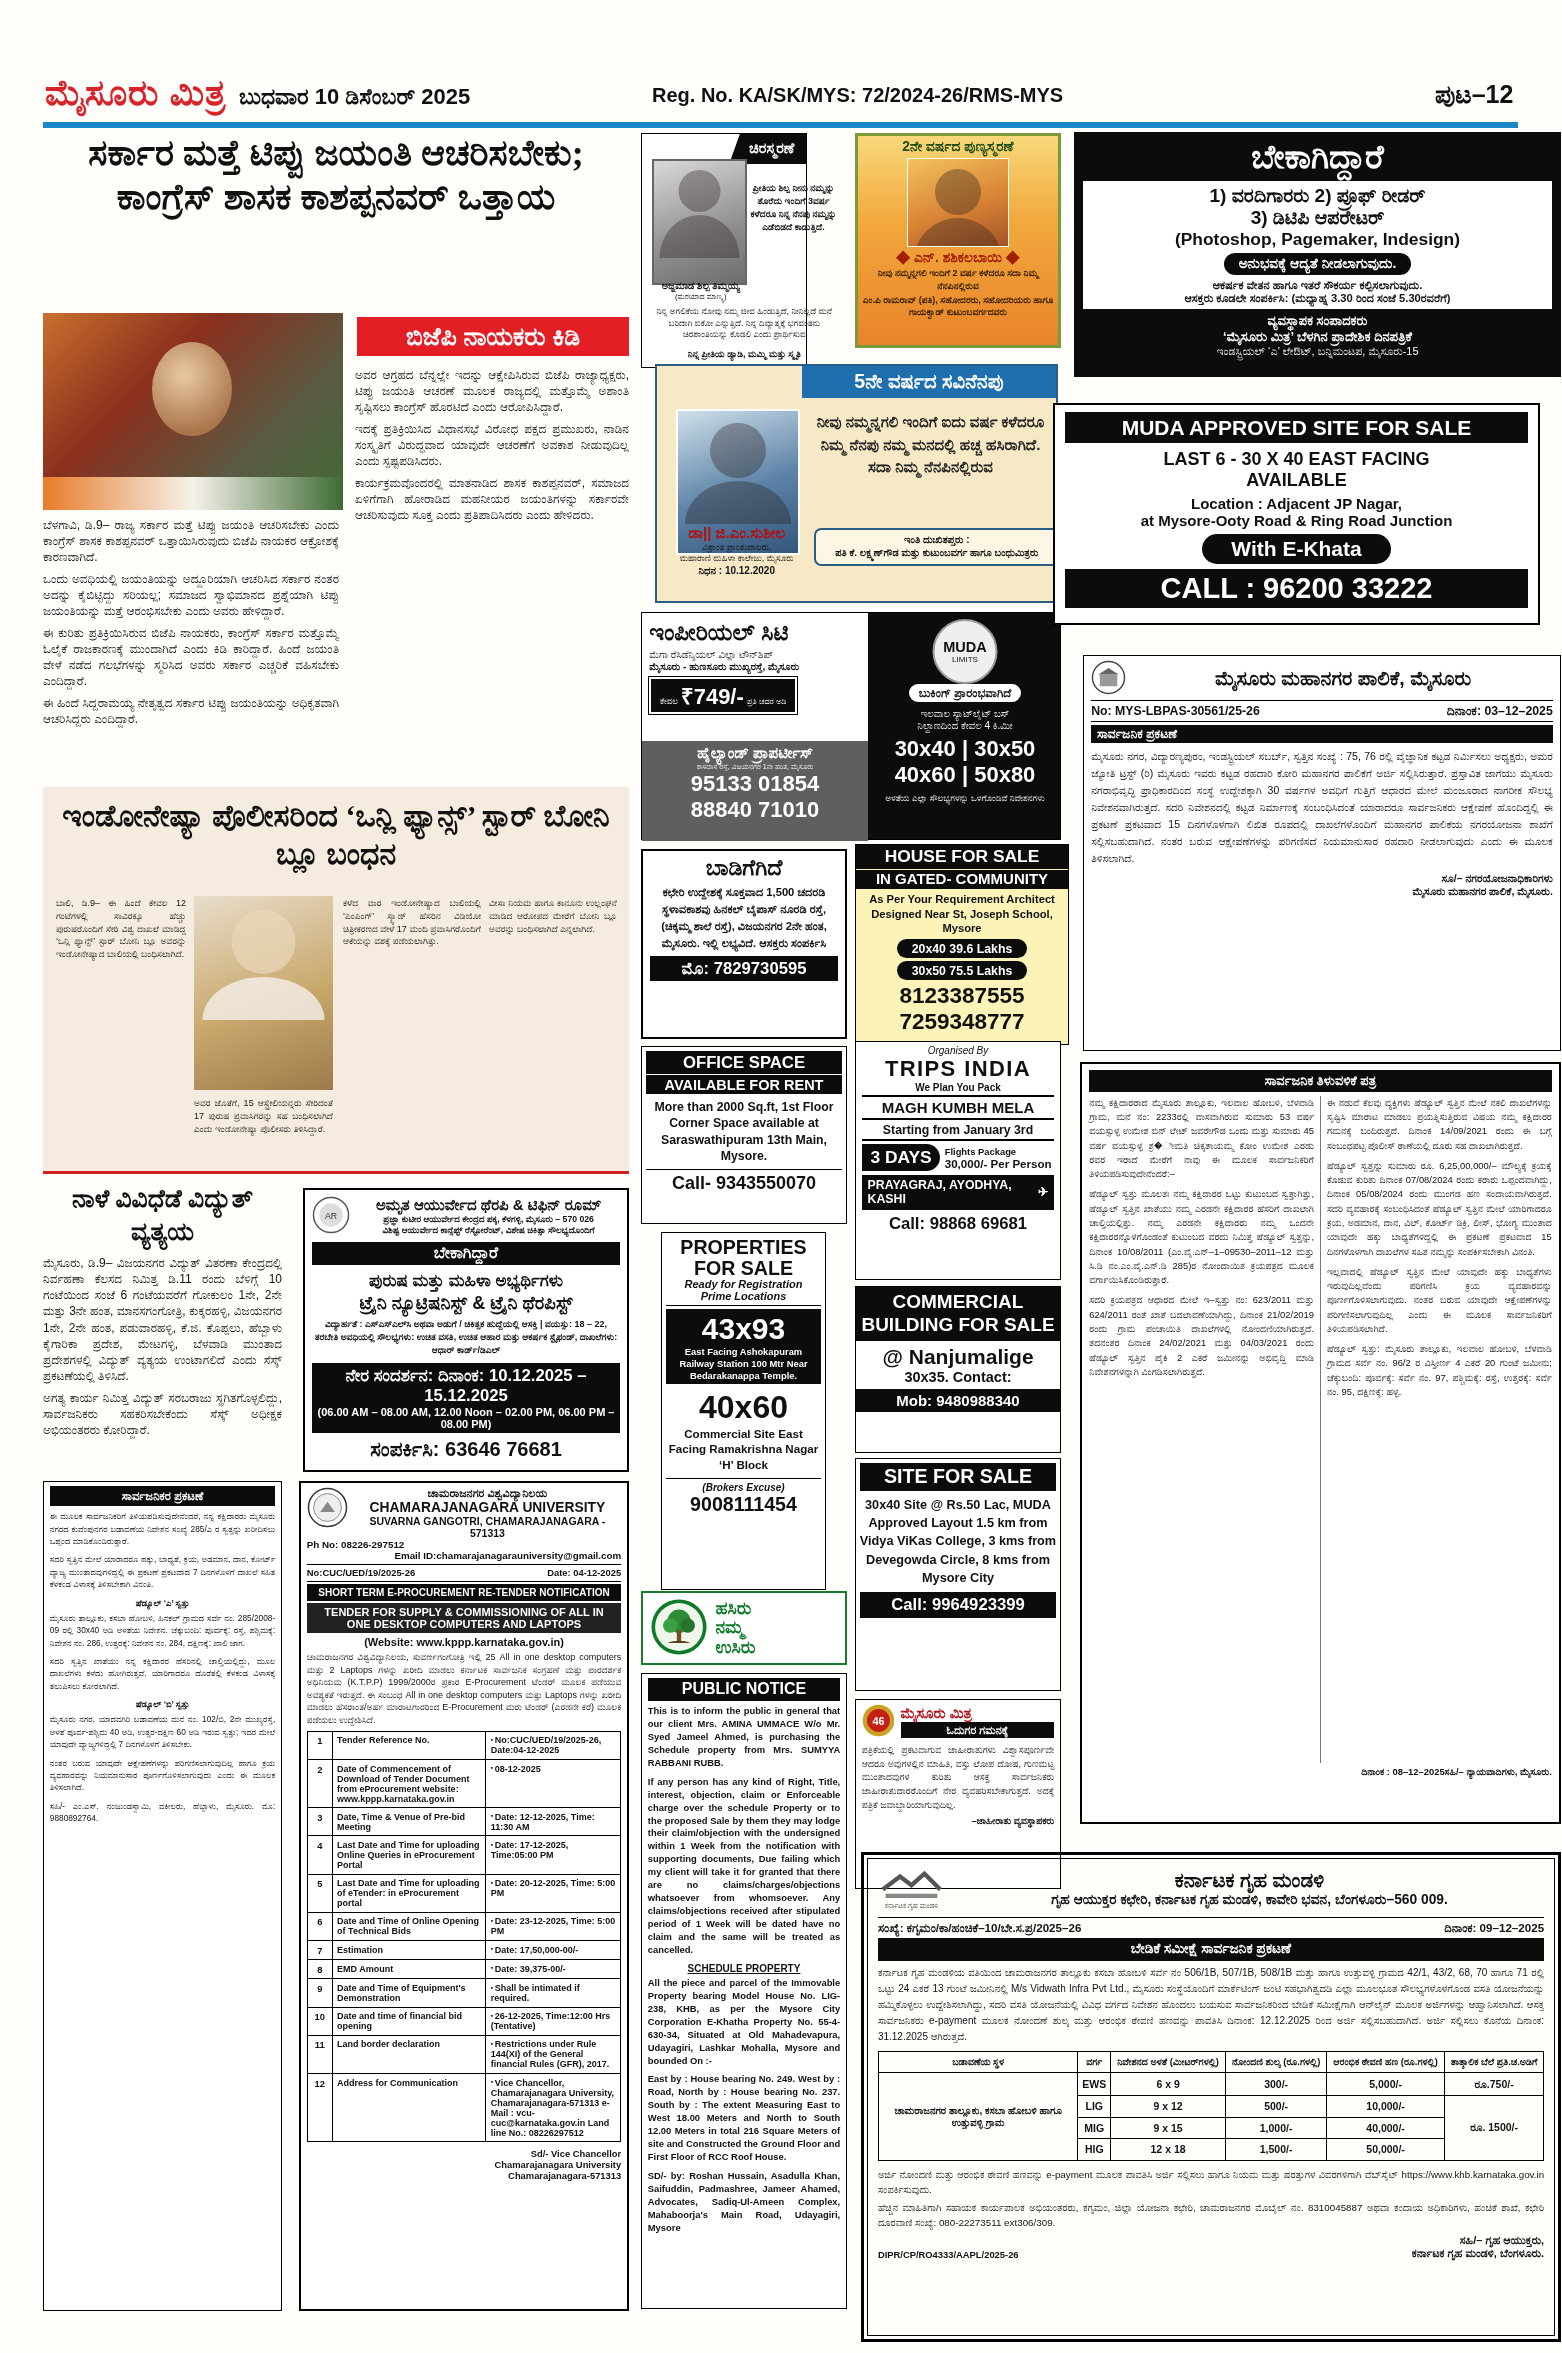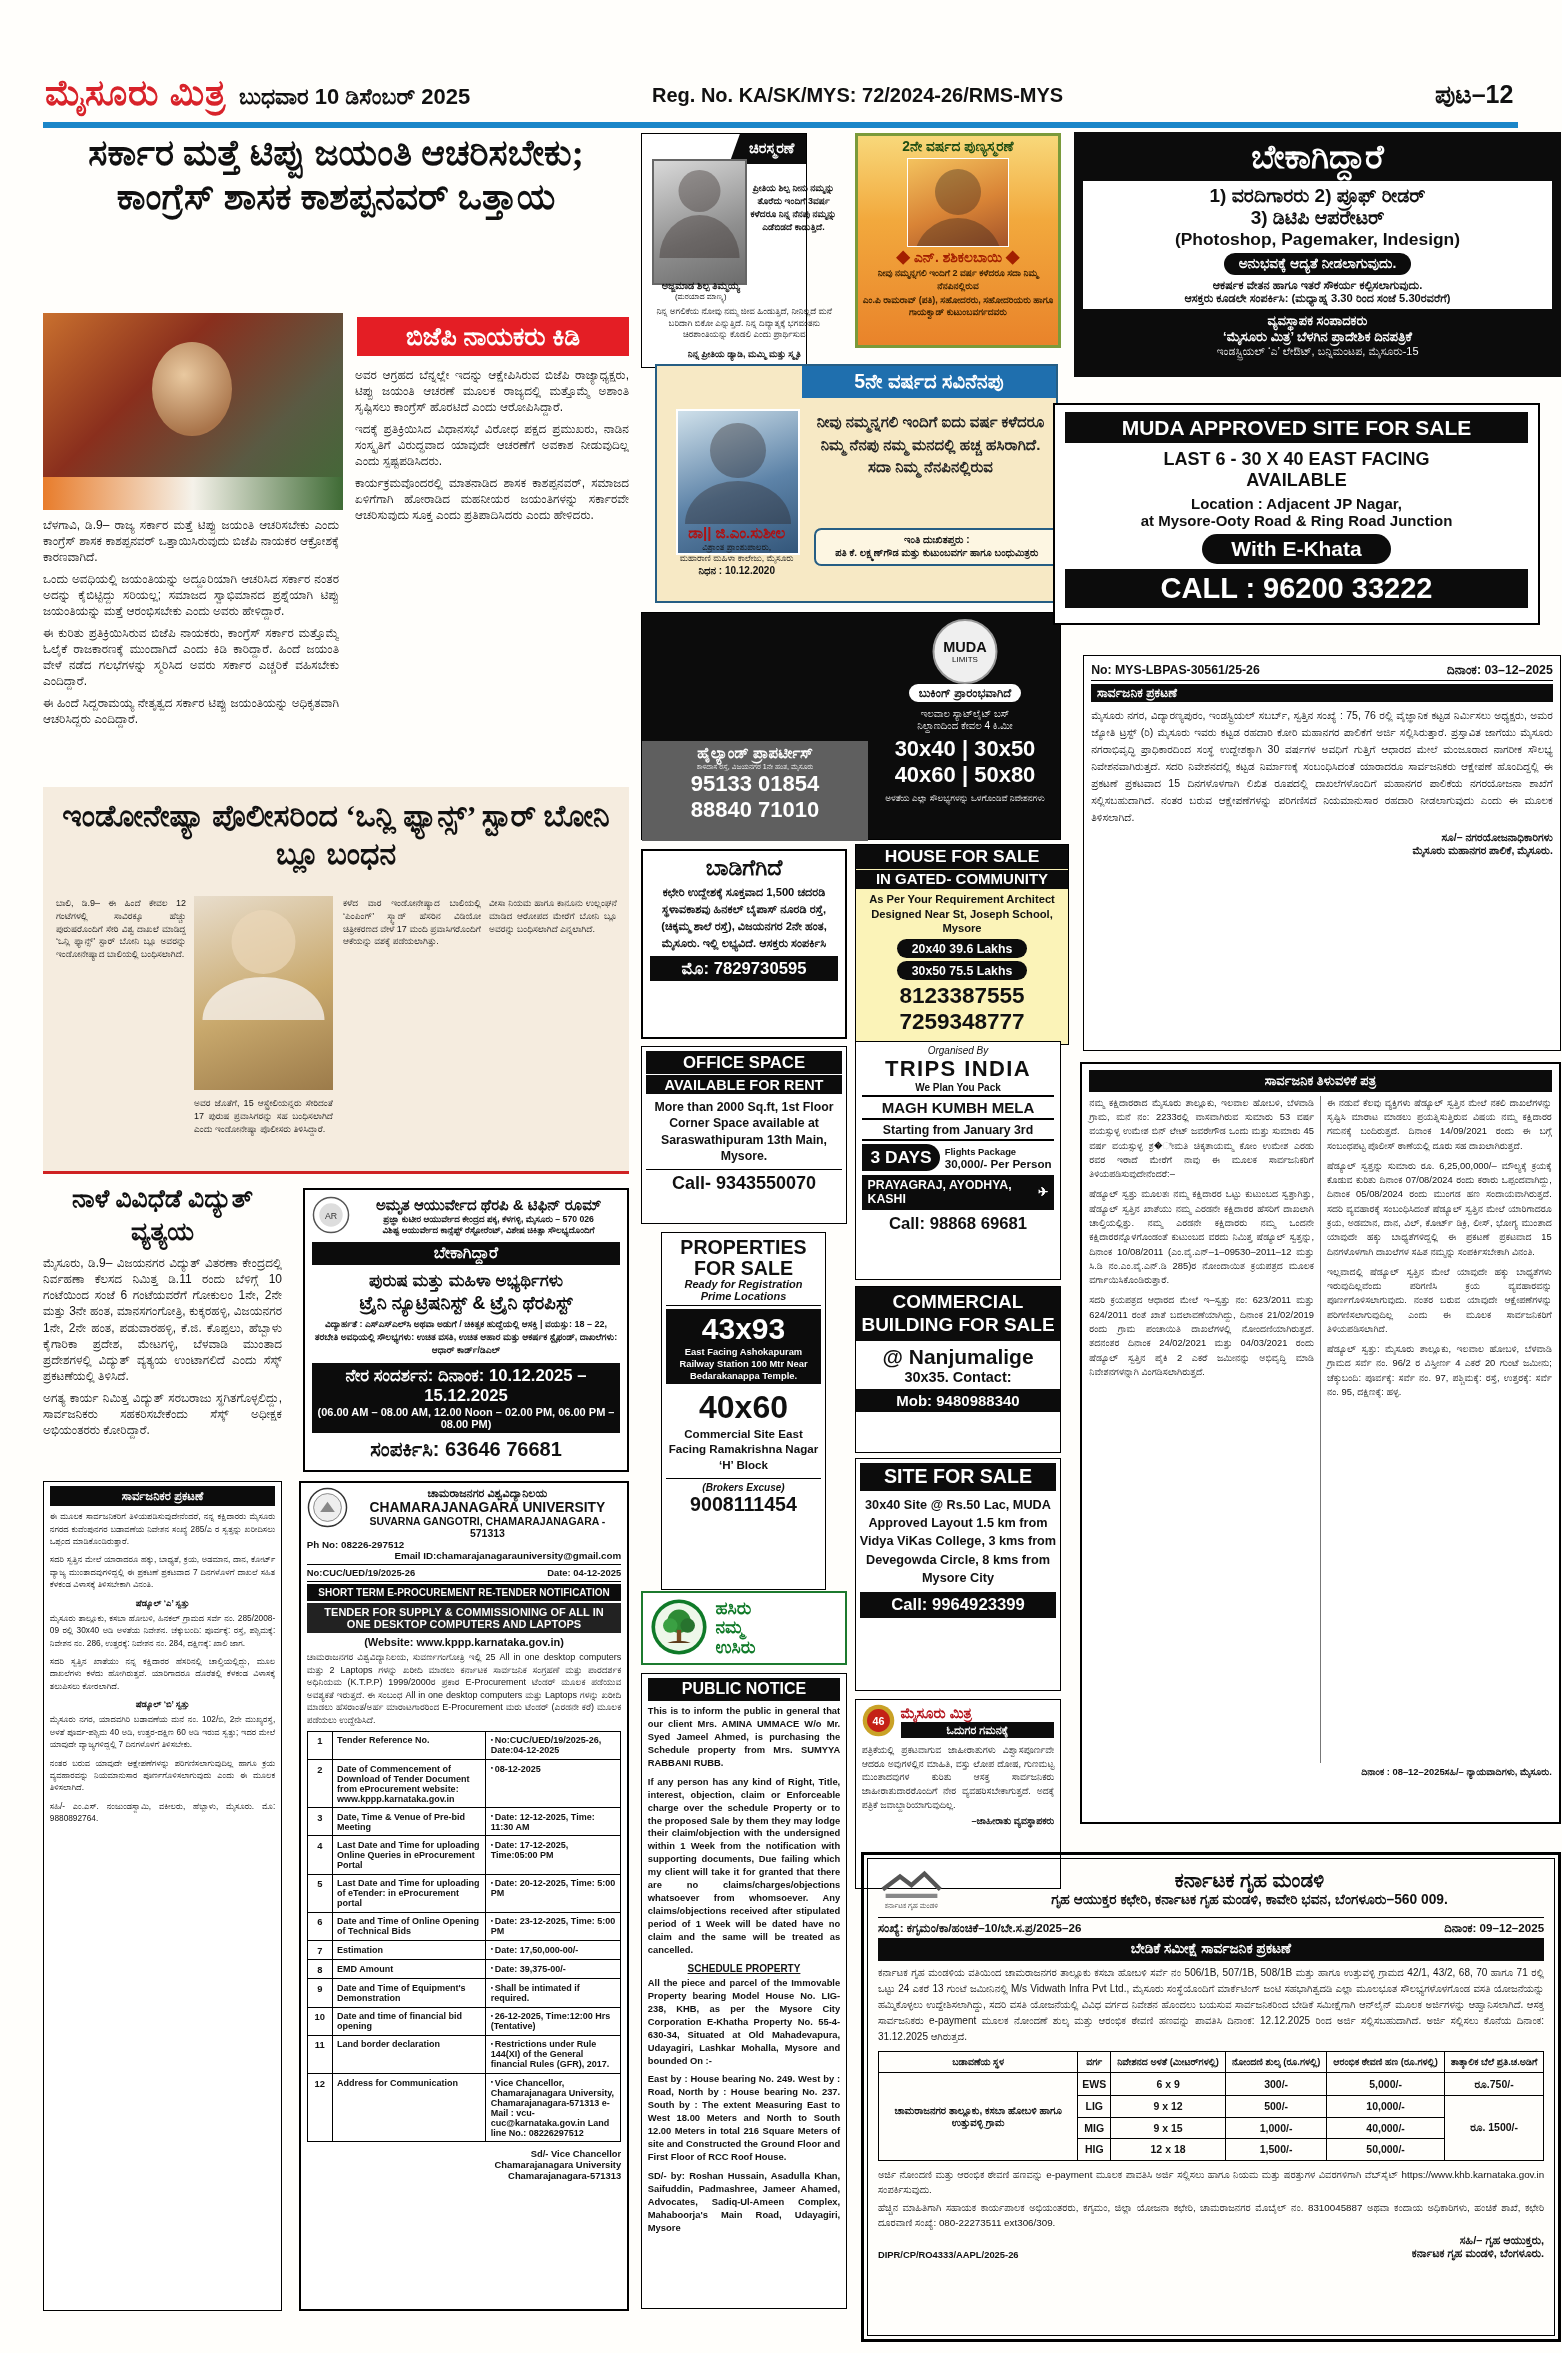--- a/index.html
+++ b/index.html
@@ -305,20 +305,30 @@
       <div class="b" style="font-size:10px;margin-top:1.4px;">ನಿಧನ : 10.12.2020</div>
     </div>
     <div class="abs c" style="left:154px;top:45px;width:239px;font-size:15px;line-height:1.5;font-weight:bold;color:#222;">ನೀವು ನಮ್ಮನ್ನಗಲಿ ಇಂದಿಗೆ ಐದು ವರ್ಷ ಕಳೆದರೂ ನಿಮ್ಮ ನೆನಪು ನಮ್ಮ ಮನದಲ್ಲಿ ಹಚ್ಚ ಹಸಿರಾಗಿದೆ. ಸದಾ ನಿಮ್ಮ ನೆನಪಿನಲ್ಲಿರುವ</div>
     <div class="abs c" style="left:157px;top:162px;width:233px;border:2.2px solid #265e84;border-radius:7.2px;background:#fdf6e2;padding:4.3px;">
       <div class="b" style="font-size:10px;">ಇಂತಿ ದುಃಖಿತಪ್ತರು :</div>
       <div class="b" style="font-size:9.8px;line-height:1.35;">ಪತಿ ಕೆ. ಲಕ್ಷ್ಮಣ್‌ಗೌಡ ಮತ್ತು ಕುಟುಂಬವರ್ಗ ಹಾಗೂ ಬಂಧುಮಿತ್ರರು</div>
     </div>
   </div>
 
   <div class="abs" style="left:641px;top:612px;width:420px;height:228px;background:#0c0c0c;box-sizing:border-box;border:1.4px solid #000;">
+    <div class="abs" style="left:0;top:0;width:226px;height:128px;background:#fff;padding:5.8px 7.2px;box-sizing:border-box;">
+      <div class="b" style="font-size:23px;">ಇಂಪೀರಿಯಲ್ ಸಿಟಿ</div>
+      <div style="font-size:10px;margin-top:2.9px;">ಮೆಗಾ ರೆಸಿಡೆನ್ಶಿಯಲ್ ವಿಲ್ಲಾ ಟೌನ್‌ಶಿಪ್</div>
+      <div class="b" style="font-size:10px;">ಮೈಸೂರು - ಹುಣಸೂರು ಮುಖ್ಯರಸ್ತೆ, ಮೈಸೂರು</div>
+      <div style="margin-top:4.3px;background:#0c0c0c;color:#fff;border:2.2px double #fff;outline:1.4px solid #000;display:inline-block;padding:1.4px 8.7px;">
+        <span style="font-size:8.7px;">ಕೇವಲ</span>
+        <span class="b" style="font-size:22px;">₹749/-</span>
+        <span style="font-size:8px;">ಪ್ರತಿ ಚದರ ಅಡಿ</span>
+      </div>
+    </div>
     <div class="abs c" style="left:0;top:128px;width:226px;height:100px;background:#5f5f5f;color:#fff;padding-top:2.9px;box-sizing:border-box;">
       <div class="b" style="font-size:15px;">ಹೈಲ್ಯಾಂಡ್ ಪ್ರಾಪರ್ಟೀಸ್</div>
       <div style="font-size:7.2px;">ಕಾಳಿದಾಸ ರಸ್ತೆ, ವಿಜಯನಗರ 1ನೇ ಹಂತ, ಮೈಸೂರು</div>
       <div class="b" style="font-size:22px;">95133 01854</div>
       <div class="b" style="font-size:22px;">88840 71010</div>
     </div>
     <div class="abs c" style="left:226px;top:0;width:194px;height:228px;color:#fff;">
       <div style="position:absolute;left:50%;top:5.8px;transform:translateX(-50%);width:61px;height:61px;border-radius:50%;background:#efefef;color:#111;display:flex;flex-direction:column;justify-content:center;border:2.2px solid #999;">
         <span class="b" style="font-size:14.5px;">MUDA</span>
         <span style="font-size:8px;">LIMITS</span>
@@ -473,20 +483,30 @@
     <div class="bar c" style="font-size:21px;padding:3.6px 0;">MUDA APPROVED SITE FOR SALE</div>
     <div class="c b" style="font-size:18px;margin-top:5.8px;">LAST 6 - 30 X 40 EAST FACING</div>
     <div class="c b" style="font-size:18px;">AVAILABLE</div>
     <div class="c b" style="font-size:15px;margin-top:4.3px;">Location : Adjacent JP Nagar,</div>
     <div class="c b" style="font-size:15px;">at Mysore-Ooty Road &amp; Ring Road Junction</div>
     <div class="c" style="margin-top:4.3px;"><span class="pill" style="font-size:21px;padding:2.9px 29px;">With E-Khata</span></div>
     <div class="bar c" style="font-size:29px;padding:2.9px 0;margin-top:5.8px;">CALL : 96200 33222</div>
   </div>
 
   <div class="abs box2" style="left:1083px;top:655px;width:478px;height:396px;padding:4.3px 7.2px;overflow:hidden;">
+    <div style="display:flex;align-items:center;gap:7.2px;border-bottom:1.4px solid #000;padding-bottom:2.9px;">
+      <span>
+        <svg width="35" height="35" viewBox="0 0 48 48">
+            <circle cx="24" cy="24" r="22" fill="none" stroke="#444" stroke-width="2"></circle>
+            <rect x="12" y="20" width="24" height="16" fill="#999"></rect>
+            <path d="M10 20l14-9 14 9z" fill="#666"></path>
+          </svg>
+      </span>
+      <div class="b c" style="flex:1;font-size:19.6px;">ಮೈಸೂರು ಮಹಾನಗರ ಪಾಲಿಕೆ, ಮೈಸೂರು</div>
+    </div>
     <div style="display:flex;justify-content:space-between;padding:2.9px 0;border-bottom:1.4px solid #000;">
       <span class="b" style="font-size:12.3px;">No: MYS-LBPAS-30561/25-26</span>
       <span class="b" style="font-size:12.3px;">ದಿನಾಂಕ: 03–12–2025</span>
     </div>
     <div class="bar" style="font-size:12.3px;padding:2.2px 5.8px;margin-top:2.9px;">ಸಾರ್ವಜನಿಕ ಪ್ರಕಟಣೆ</div>
     <div class="j" style="font-size:10.5px;line-height:1.62;margin-top:4.3px;">ಮೈಸೂರು ನಗರ, ವಿದ್ಯಾರಣ್ಯಪುರಂ, ಇಂಡಸ್ಟ್ರಿಯಲ್ ಸಬರ್ಬ್, ಸ್ವತ್ತಿನ ಸಂಖ್ಯೆ : 75, 76 ರಲ್ಲಿ ವೈಜ್ಞಾನಿಕ ಕಟ್ಟಡ ನಿರ್ಮಿಸಲು ಅಧ್ಯಕ್ಷರು, ಅಮರ ಜ್ಯೋತಿ ಟ್ರಸ್ಟ್ (ರಿ) ಮೈಸೂರು ಇವರು ಕಟ್ಟಡ ರಹದಾರಿ ಕೋರಿ ಮಹಾನಗರ ಪಾಲಿಕೆಗೆ ಅರ್ಜಿ ಸಲ್ಲಿಸಿರುತ್ತಾರೆ. ಪ್ರಸ್ತಾವಿತ ಜಾಗೆಯು ಮೈಸೂರು ನಗರಾಭಿವೃದ್ಧಿ ಪ್ರಾಧಿಕಾರದಿಂದ ಸಂಸ್ಥೆ ಉದ್ದೇಶಕ್ಕಾಗಿ 30 ವರ್ಷಗಳ ಅವಧಿಗೆ ಗುತ್ತಿಗೆ ಆಧಾರದ ಮೇಲೆ ಮಂಜೂರಾದ ನಾಗರೀಕ ಸೌಲಭ್ಯ ನಿವೇಶನವಾಗಿರುತ್ತದೆ. ಸದರಿ ನಿವೇಶನದಲ್ಲಿ ಕಟ್ಟಡ ನಿರ್ಮಾಣಕ್ಕೆ ಸಂಬಂಧಿಸಿದಂತೆ ಯಾರಾದರೂ ಸಾರ್ವಜನಿಕರು ಆಕ್ಷೇಪಣೆ ಹೊಂದಿದ್ದಲ್ಲಿ ಈ ಪ್ರಕಟಣೆ ಪ್ರಕಟವಾದ 15 ದಿನಗಳೊಳಗಾಗಿ ಲಿಖಿತ ರೂಪದಲ್ಲಿ ದಾಖಲೆಗಳೊಂದಿಗೆ ಮಹಾನಗರ ಪಾಲಿಕೆಯ ನಗರಯೋಜನಾ ಶಾಖೆಗೆ ಸಲ್ಲಿಸಬಹುದಾಗಿದೆ. ನಂತರ ಬರುವ ಆಕ್ಷೇಪಣೆಗಳನ್ನು ಪರಿಗಣಿಸದೆ ನಿಯಮಾನುಸಾರ ರಹದಾರಿ ನೀಡಲಾಗುವುದು ಎಂದು ಈ ಮೂಲಕ ತಿಳಿಸಲಾಗಿದೆ.</div>
     <div class="r b" style="font-size:10.5px;margin-top:5.8px;">
       <div>ಸೂ/– ನಗರಯೋಜನಾಧಿಕಾರಿಗಳು</div>
       <div>ಮೈಸೂರು ಮಹಾನಗರ ಪಾಲಿಕೆ, ಮೈಸೂರು.</div>
     </div>

